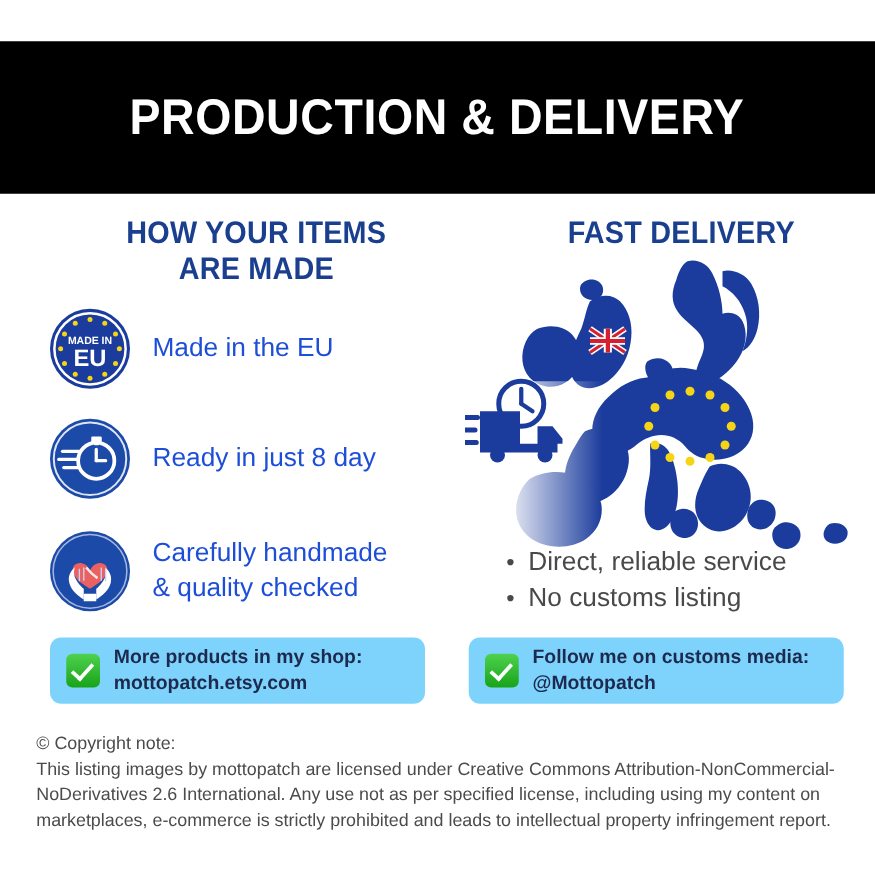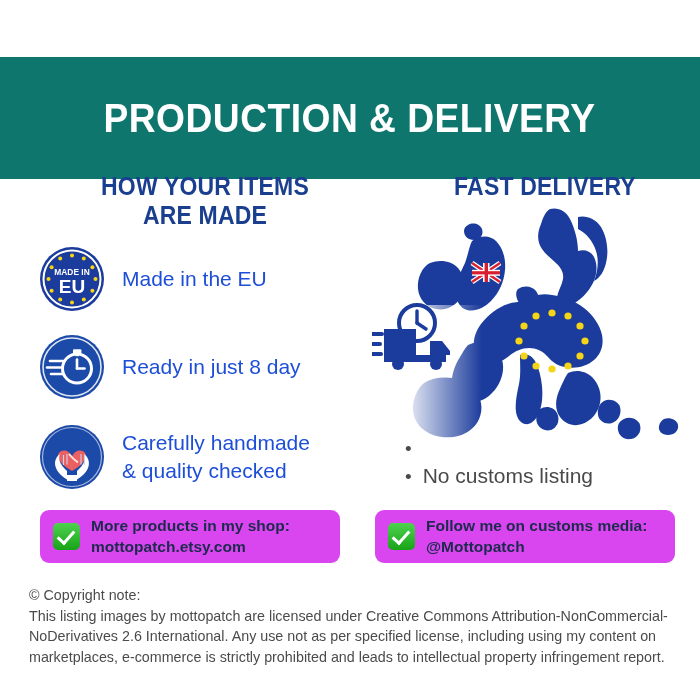--- a/index.html
+++ b/index.html
@@ -8,22 +8,22 @@
     background:#ffffff;
     font-family:"Liberation Sans","DejaVu Sans",sans-serif;
     overflow:hidden;
     position:relative;
   }
   .page{position:relative;width:700px;height:700px;}
 
   
   .banner{
     position:absolute;left:0;top:33px;width:700px;height:122px;
-    background:#0f766e;
-    display:flex;align-items:center;justify-content:center;margin-top:24px;
+    background:#000000;
+    display:flex;align-items:center;justify-content:center;
   }
   .banner-title{
     color:#ffffff;
     font-size:40px;
     font-weight:700;
     letter-spacing:0.5px;
     transform:scaleX(0.93);
     white-space:nowrap;
     font-family:"Liberation Sans","DejaVu Sans",sans-serif;
   }
@@ -70,21 +70,21 @@
   .bullets{
     position:absolute;left:405px;top:436px;width:290px;
     color:#494949;font-size:21px;line-height:1.38;
   }
   .bullet-row{display:flex;gap:11px;align-items:baseline;}
   .bullet-dot{font-size:19px;line-height:1.38;color:#494949;}
 
   
   .infobox{
     position:absolute;top:510px;height:53px;
-    background:#d946ef;
+    background:#7dd3fc;
     border-radius:9px;
     display:flex;align-items:center;gap:11px;
     padding:0 13px;
     box-sizing:border-box;
   }
   #infobox-0{left:40px;width:300px;}
   #infobox-1{left:375px;width:300px;}
   .check{
     width:27px;height:27px;flex:0 0 27px;border-radius:5px;
     background:linear-gradient(#4fd24f,#18a318);
@@ -272,20 +272,21 @@
           <line x1="-8" y1="139" x2="8" y2="139"></line>
           <line x1="-2" y1="149" x2="9" y2="149"></line>
         </g>
       </g>
     </svg>
   </div>
 
   <div class="bullets">
     <div class="bullet-row">
       <span class="bullet-dot">•</span>
+      <span>Direct, reliable service</span>
     </div>
     <div class="bullet-row">
       <span class="bullet-dot">•</span>
       <span>No customs listing</span>
     </div>
   </div>
 
   <div class="infobox" id="infobox-0">
     <div class="check"></div>
     <div class="infobox-text">More products in my shop:

